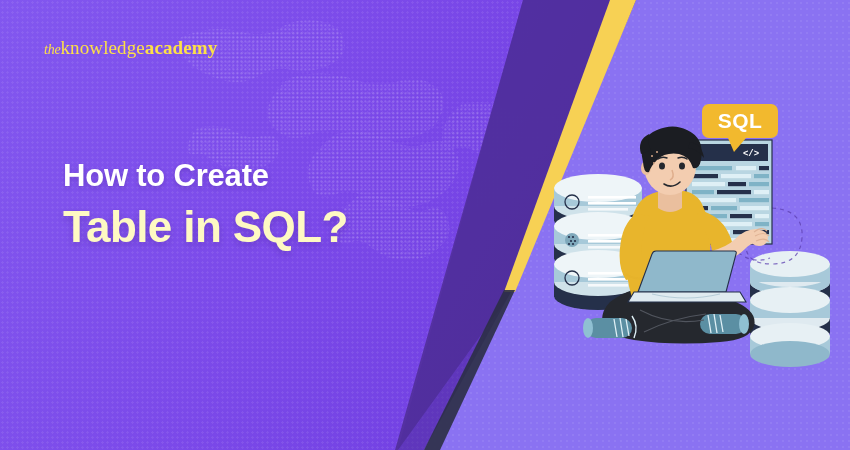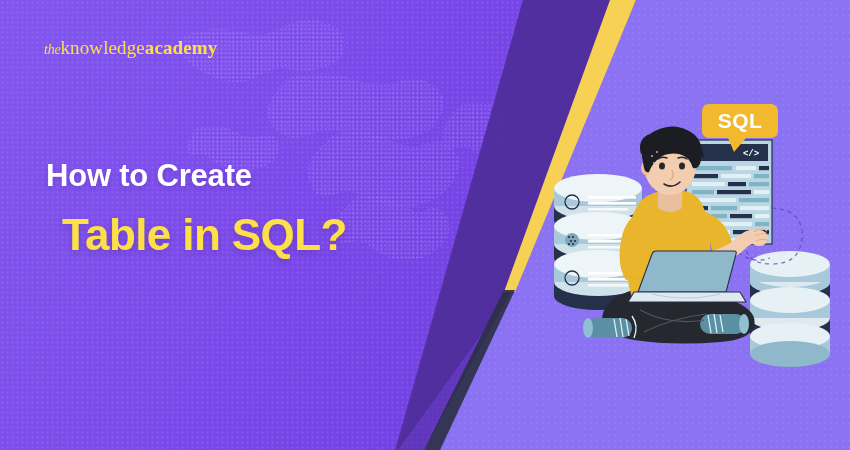--- a/index.html
+++ b/index.html
@@ -105,37 +105,37 @@
   }
   .logo .lg-the {
     font-style: italic;
     font-size: 14px;
     letter-spacing: -.2px;
   }
   .logo .lg-knowledge { font-weight: 400; }
   .logo .lg-academy { font-weight: 700; }
 
   
-  .headline { position: absolute; left: 46px; top: 158px; }
+  .headline { position: absolute; left: 63px; top: 158px; }
   .headline .line1 {
     color: #ffffff;
     font-size: 31px;
     font-weight: 700;
     letter-spacing: -.2px;
     line-height: 1.18;
     margin: 0 0 8px 0;
     text-shadow: 0 2px 5px rgba(40,12,90,0.22);
   }
   .headline .line2 {
-    color: #fde047;
+    color: #fef9c3;
     font-size: 44px;
     font-weight: 700;
     letter-spacing: -.6px;
     line-height: 1.1;
-    margin: 16px;
+    margin: 0;
     text-shadow: 0 3px 7px rgba(40,12,90,0.20);
   }
 
   
   .illus {
     position: absolute;
     left: 540px;
     top: 96px;
     width: 310px;
     height: 260px;

